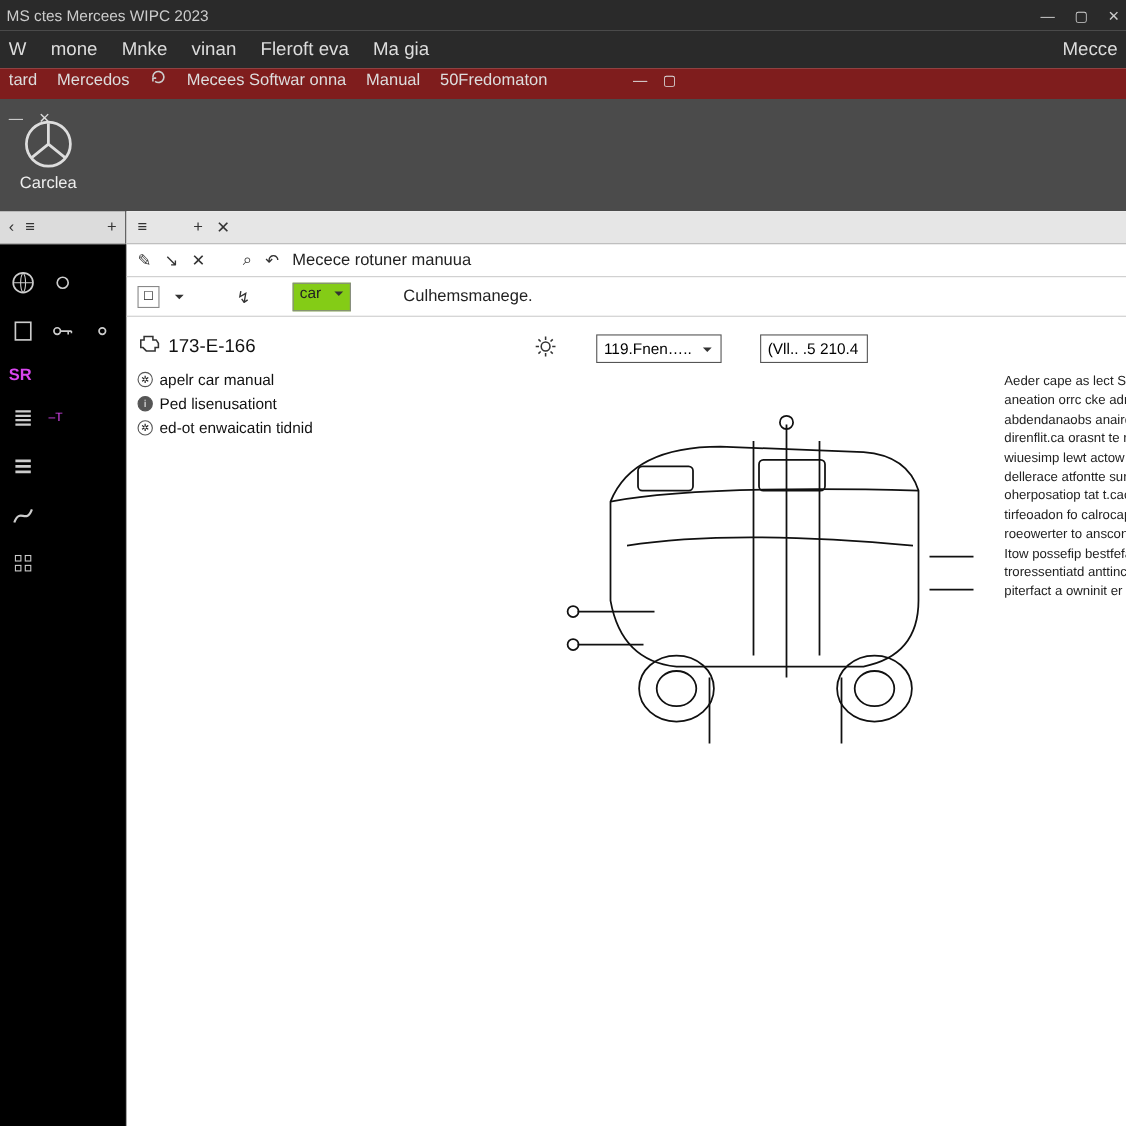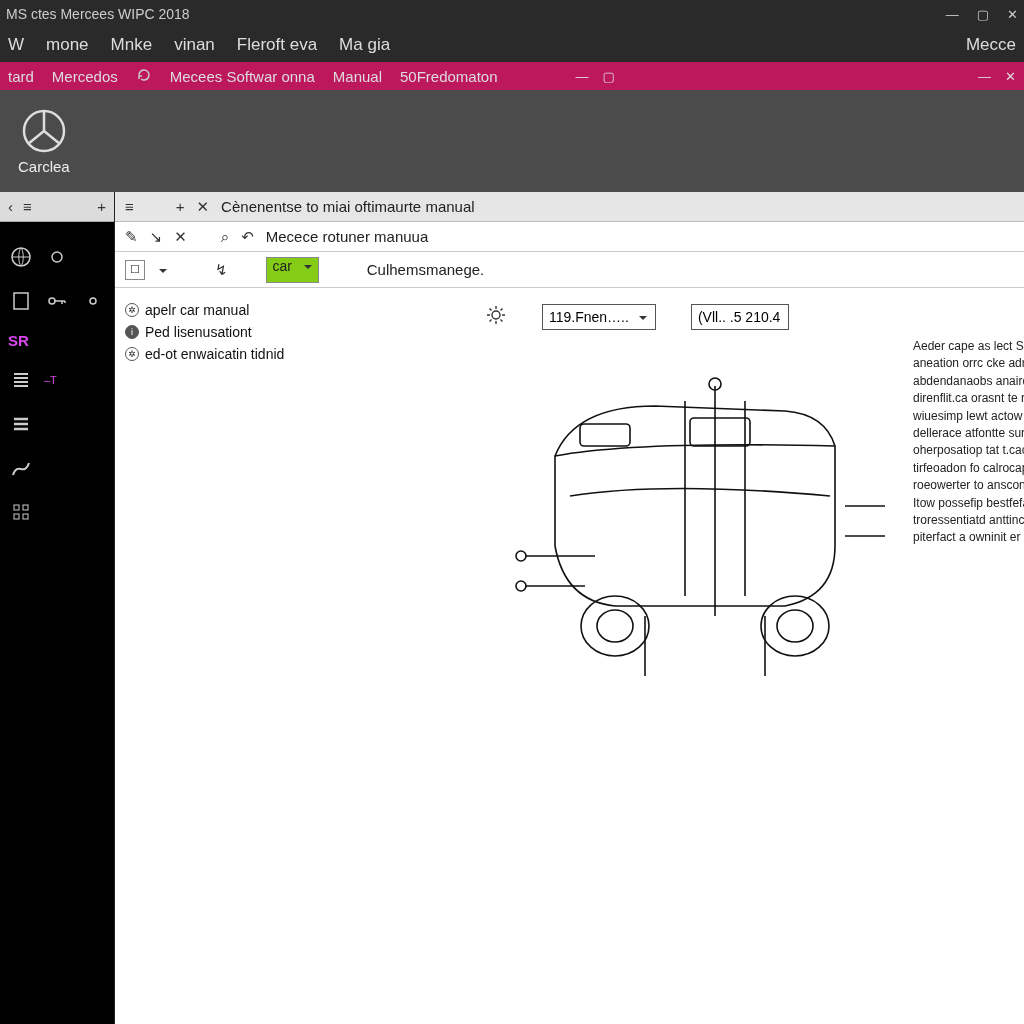--- a/index.html
+++ b/index.html
@@ -8,21 +8,21 @@
 
 .titlebar { height:28px; background:#2a2a2a; color:#ccc; display:flex; align-items:center; padding:0 6px; font-size:14px; justify-content:space-between; }
 .titlebar .controls { display:flex; gap:18px; }
 .titlebar .controls span { font-size:13px; cursor:default; }
 
 
 .menubar { height:34px; background:#2a2a2a; color:#ddd; display:flex; align-items:center; gap:22px; padding:0 8px; font-size:17px; justify-content:space-between; }
 .menubar .left { display:flex; gap:22px; }
 
 
-.ribbon-tabs { height:28px; background:#be185d; color:#ddd; display:flex; align-items:center; gap:18px; padding:0 8px; font-size:15px; justify-content:space-between; }
+.ribbon-tabs { height:28px; background:#7f1d1d; color:#ddd; display:flex; align-items:flex-start; gap:18px; padding:0 8px; font-size:15px; justify-content:space-between;flex-direction:column; }
 .ribbon-tabs .left { display:flex; align-items:center; gap:18px; }
 .ribbon-tabs .winctl { display:flex; gap:14px; font-size:13px; }
 
 
 .ribbon { height:102px; background:#4b4b4b; display:flex; align-items:center; gap:36px; padding:4px 18px; }
 .ribbon .item { display:flex; flex-direction:column; align-items:center; color:#eee; font-size:15px; gap:4px; }
 .ribbon .item .ico { width:46px; height:46px; display:flex; align-items:center; justify-content:center; }
 .ribbon svg { stroke:#ddd; fill:none; }
 
 
@@ -55,21 +55,21 @@
 .figure { flex:1; display:flex; }
 .figure .drawing { flex:1; display:flex; align-items:flex-start; justify-content:flex-start; padding-top:14px; }
 .figure .desc { width:240px; font-size:12px; line-height:1.45; color:#222; padding:6px 2px 0 8px; }
 .chev::after { content:""; display:inline-block; border:4px solid transparent; border-top-color:#333; transform:translateY(2px); }
 .iconbtn { cursor:default; color:#333; }
 </style>
 </head>
 <body>
 
 <div class="titlebar">
-  <span>MS ctes Mercees WIPC 2018</span>
+  <span>MS ctes Mercees WIPC 2023</span>
   <div class="controls">
     <span>—</span>
     <span>▢</span>
     <span>✕</span>
   </div>
 </div>
 
 <div class="menubar">
   <div class="left">
     <span>W</span>
@@ -195,21 +195,20 @@
       </div>
     </div>
   </div>
 
   <div class="content">
     <div class="tabbar">
       <span class="iconbtn">≡</span>
       <span style="width:18px"></span>
       <span class="iconbtn">+</span>
       <span class="iconbtn">✕</span>
-      <span>Cènenentse to miai oftimaurte manual</span>
     </div>
 
     <div class="toolbar">
       <span class="iconbtn">✎</span>
       <span class="iconbtn">↘</span>
       <span class="iconbtn">✕</span>
       <span style="width:10px"></span>
       <span class="iconbtn">⌕</span>
       <span class="iconbtn">↶</span>
       <span>Mecece rotuner manuua</span>
@@ -228,20 +227,28 @@
         </div>
         <span style="width:20px"></span>
         <span>Culhemsmanege.</span>
       </div>
 
     </div>
 
     <div class="docarea">
 
       <div class="tree">
+        <div class="title">
+          <span>
+            <svg width="22" height="20" viewBox="0 0 22 20" stroke="#333" fill="none" stroke-width="1.4">
+                <path d="M3 7h3V4h8v3h3l2 3v4h-3v3H8l-3-3H3z"></path>
+              </svg>
+          </span>
+          <span>173-E-166</span>
+        </div>
         <div class="node">
           <span class="bullet">✲</span>
           <span>apelr car manual</span>
         </div>
         <div class="node">
           <span class="bullet" style="background:#555;color:#fff;border-color:#555">i</span>
           <span>Ped lisenusationt</span>
         </div>
         <div class="node">
           <span class="bullet">✲</span>

